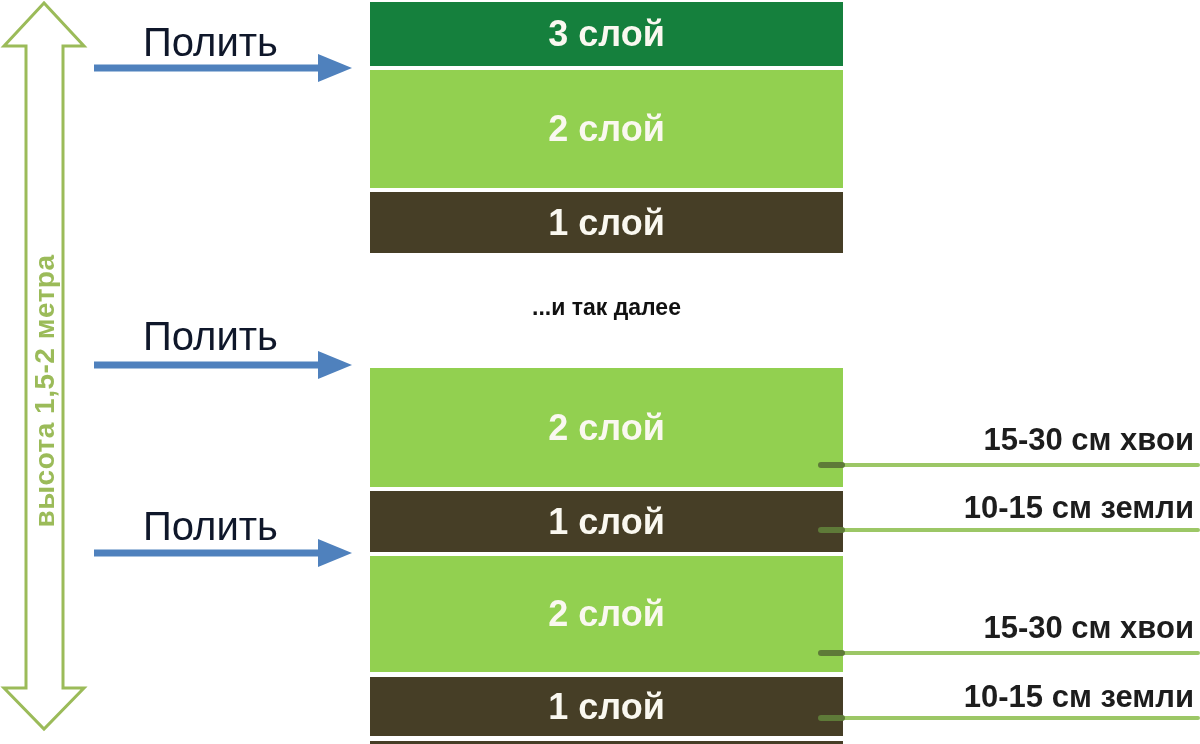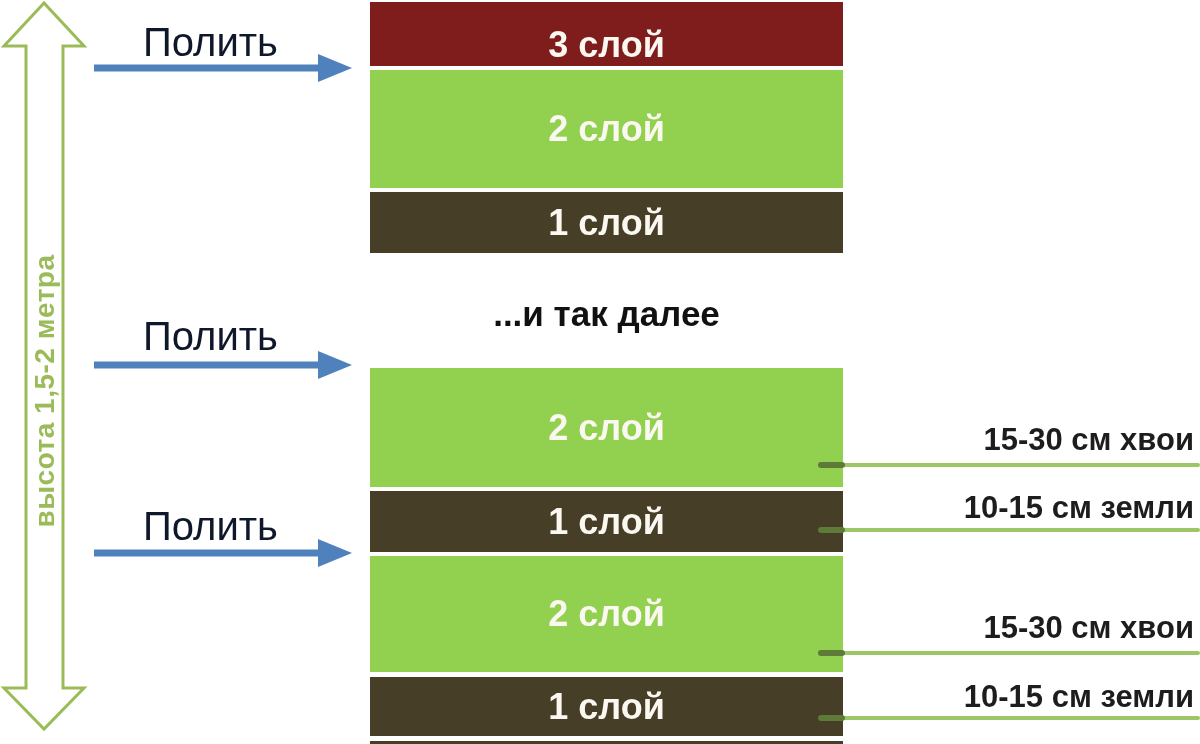--- a/index.html
+++ b/index.html
@@ -48,41 +48,41 @@
     left: 370px;
     width: 473px;
     display: flex;
     align-items: center;
     justify-content: center;
     color: #FAF8F0;
     font-size: 36px;
     font-weight: 700;
     white-space: nowrap;
   }
-  .bar-khaki { background: #7f1d1d; align-items: flex-end; }
+  .bar-khaki { background: #15803d; }
   .bar-green { background: #92D050; }
   .bar-dark  { background: #463E26; }
 
   #bar-t3 { top: 2px;   height: 64px; }
   #bar-t2 { top: 70px;  height: 118px; }
   #bar-t1 { top: 192px; height: 61px; }
   #bar-b2a { top: 368px; height: 119px; }
   #bar-b1a { top: 491px; height: 61px; }
   #bar-b2b { top: 556px; height: 116px; }
   #bar-b1b { top: 677px; height: 59px; }
   #bottom-strip { position: absolute; left: 370px; top: 741px; width: 473px; height: 3px; background: #463E26; }
 
   
   #ellipsis-title {
     position: absolute;
     left: 370px;
     top: 294px;
     width: 473px;
     text-align: center;
-    font-size: 35px;
+    font-size: 23px;
     font-weight: 700;
     color: #111111;
     white-space: nowrap;
   }
 
   
   .callout-label {
     position: absolute;
     right: 6px;
     width: 400px;

